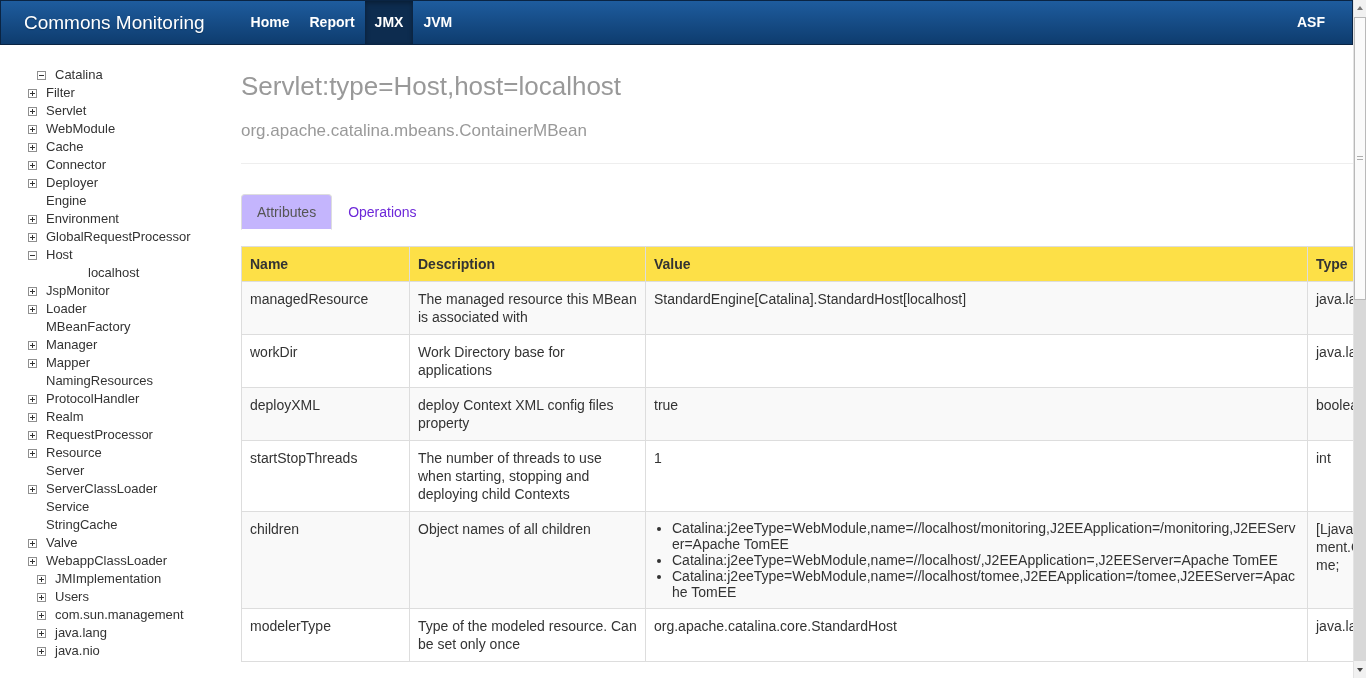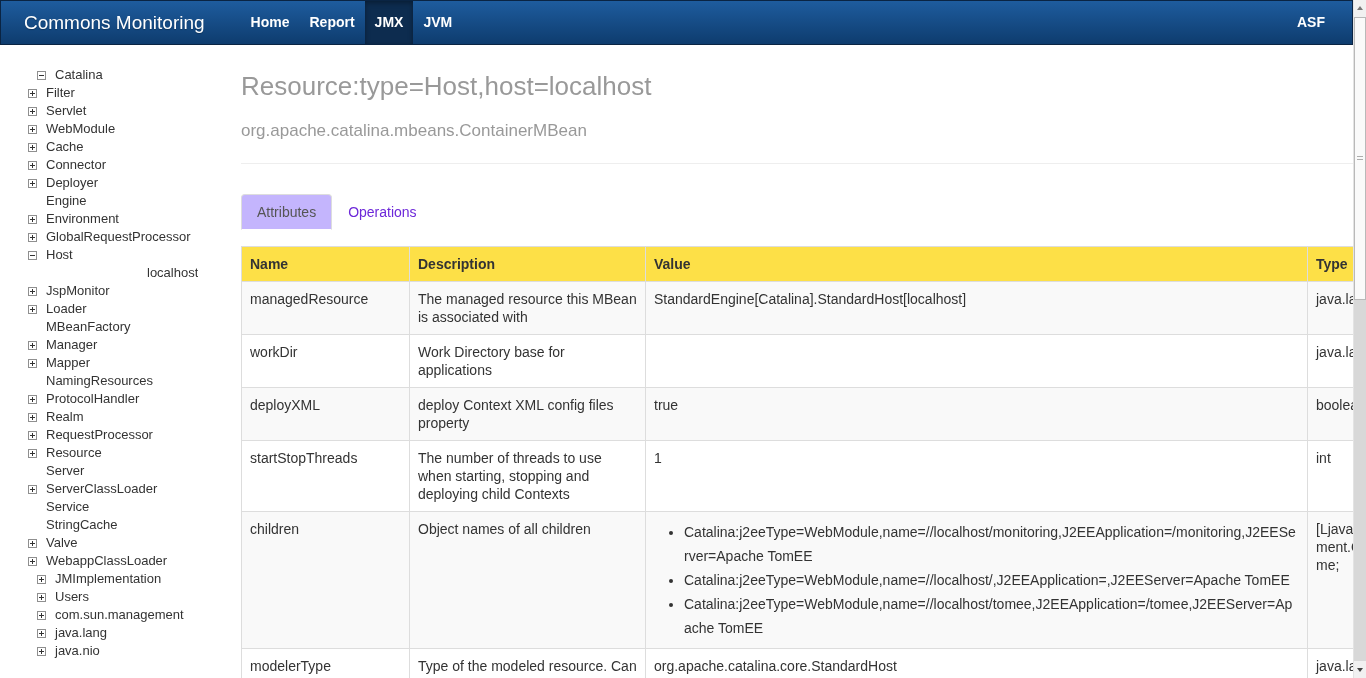--- a/index.html
+++ b/index.html
@@ -39,21 +39,21 @@
     position: absolute; left: 0; top: 45px; width: 198px; height: 633px;
     padding-top: 21px; overflow: hidden;
   }
   .tree-row {
     height: 18px; display: flex; align-items: center;
     font-size: 13px; color: #333; white-space: nowrap; cursor: pointer;
   }
   .tree-row .lbl { line-height: 18px; }
   .lvl1 { padding-left: 37px; }
   .lvl2 { padding-left: 28px; }
-  .lvl3 { padding-left: 90px; gap: 39px; }
+  .lvl3 { padding-left: 70px; }
   .tg {
     width: 9px; height: 9px; border: 1px solid #8f8f8f; background: #fff;
     margin-right: 9px; position: relative; flex: none;
   }
   .tg::before {
     content: ""; position: absolute; left: 1px; right: 1px; top: 3px;
     height: 1px; background: #333;
   }
   .tg.plus::after {
     content: ""; position: absolute; top: 1px; bottom: 1px; left: 3px;
@@ -86,21 +86,21 @@
     width: 1186px;
   }
   .attr-table th, .attr-table td {
     border: 1px solid #ddd; padding: 8px; font-size: 14px; color: #333;
     text-align: left; vertical-align: top; line-height: 18px;
     overflow: hidden; word-wrap: break-word;
   }
   .attr-table th { font-weight: 700; background: #fde047; }
   .attr-table tbody tr:nth-child(odd) { background: #f9f9f9; }
   ul.vals { margin: 0; padding-left: 18px; }
-  ul.vals li { line-height: 24px; margin-left: 12px; }
+  ul.vals li { line-height: 16px; }
 
   
   .scrollbar {
     position: absolute; right: 0; top: 0; width: 13px; height: 678px;
     background: #f0f0f0; border-left: 1px solid #e3e3e3;
   }
   .sb-btn {
     position: absolute; left: 0; width: 12px; height: 17px; background: #f1f1f1;
     cursor: pointer;
   }
@@ -271,21 +271,21 @@
       <span class="tg plus"></span>
       <span class="lbl">java.lang</span>
     </div>
     <div class="tree-row lvl1">
       <span class="tg plus"></span>
       <span class="lbl">java.nio</span>
     </div>
   </div>
 
 <div class="main">
-  <div class="page-title">Resource:type=Host,host=localhost</div>
+  <div class="page-title">Servlet:type=Host,host=localhost</div>
   <div class="page-subtitle">org.apache.catalina.mbeans.ContainerMBean</div>
   <div class="divider"></div>
   <div class="tabs" id="tabs">
       <span class="tab active">Attributes</span>
       <span class="tab inactive">Operations</span>
     </div>
   <table class="attr-table">
     <colgroup>
       <col style="width:168px">
         <col style="width:236px">

